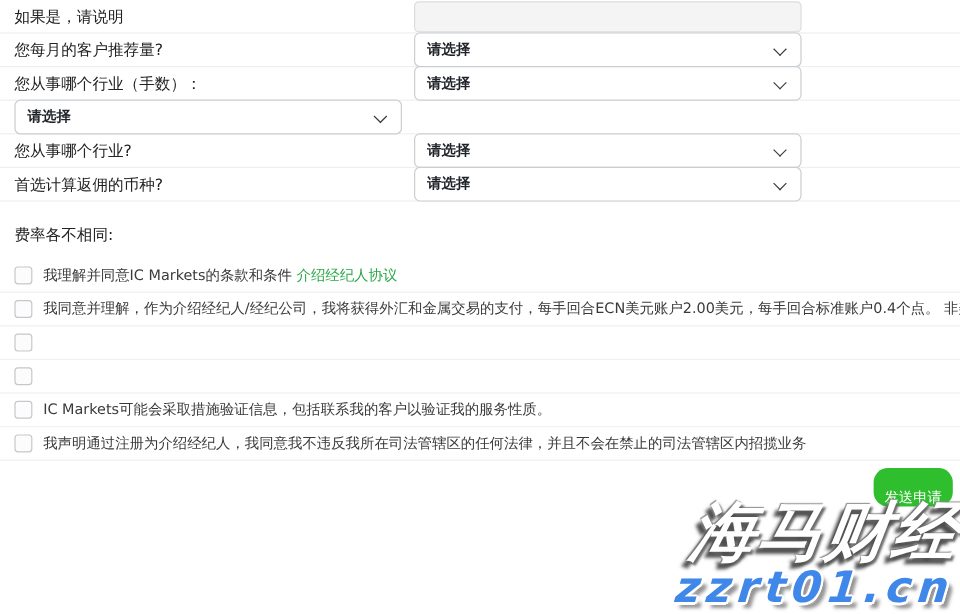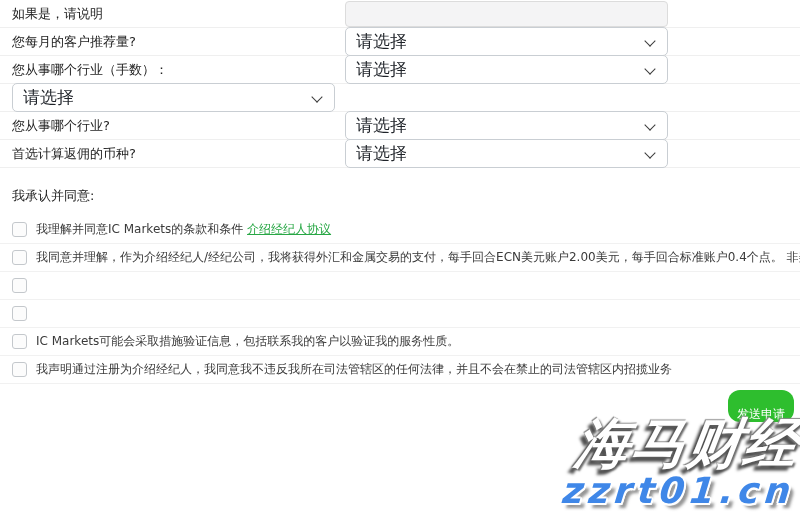--- a/index.html
+++ b/index.html
@@ -15,40 +15,40 @@
   .row-label{width:333px;font-size:13px;color:#222;flex:none;}
   .control{width:323px;flex:none;position:relative;}
   .text-input{
     width:100%;height:26px;box-sizing:border-box;
     background:#f4f4f5;border:1px solid #dcdcdc;border-radius:4px;outline:none;
   }
   .selectbox{
     height:29px;box-sizing:border-box;background:#fff;
     border:1px solid #c9ced3;border-radius:5px;
     display:flex;align-items:center;padding:0 10px;
-    font-size:17px;color:#1f2329;cursor:pointer;position:relative;
+    font-size:12px;color:#1f2329;cursor:pointer;position:relative;font-weight:bold;
   }
   .chev{
     position:absolute;right:13px;top:9px;width:7px;height:7px;
     border-right:1.6px solid #3c3c3c;border-bottom:1.6px solid #3c3c3c;
     transform:rotate(45deg);
   }
   
   .agree-heading{padding:19px 0 11px 12px;font-size:13px;color:#222;}
   .agree-item{
     display:flex;align-items:center;padding:6px 12px;
     border-bottom:1px solid #f1f1f1;min-height:15px;
   }
   .checkbox{
     width:15px;height:15px;flex:none;box-sizing:border-box;
     border:1px solid #c4c8cc;border-radius:3px;background:#fcfcfc;
     margin-right:9px;cursor:pointer;
   }
   .agree-text{font-size:12px;color:#3a3a3a;line-height:15px;white-space:nowrap;}
-  .green-link{color:#28a745;text-decoration:underline;cursor:pointer;}
+  .green-link{color:#28a745;cursor:pointer;}
   
   .submit-row{display:flex;justify-content:flex-end;padding:6px 6px 0 0;}
   .send-btn{
     height:23px;min-width:58px;padding:16px 9px;border:none;cursor:pointer;
     background:#2ebe2e;color:#fff;border-radius:12px;font-size:12px;
     font-family:Liberation Sans, sans-serif;position:relative;z-index:1;
   }
   
   .wm-title{
     position:absolute;right:0px;top:410px;z-index:6;pointer-events:none;
@@ -117,21 +117,21 @@
 <div class="form-row">
   <div class="row-label">首选计算返佣的币种?</div>
   <div class="control">
     <div class="selectbox">
       <span>请选择</span>
       <span class="chev"></span>
     </div>
   </div>
 </div>
 
-<div class="agree-heading">我承认并同意:</div>
+<div class="agree-heading">费率各不相同:</div>
 
 <div class="agree-item">
   <span class="checkbox"></span>
   <span class="agree-text"><span>我理解并同意IC Markets的条款和条件 </span><a class="green-link">介绍经纪人协议</a></span>
 </div>
 
 <div class="agree-item">
   <span class="checkbox"></span>
   <span class="agree-text">我同意并理解，作为介绍经纪人/经纪公司，我将获得外汇和金属交易的支付，每手回合ECN美元账户2.00美元，每手回合标准账户0.4个点。 非美元账户，费率各不相同。</span>
 </div>

